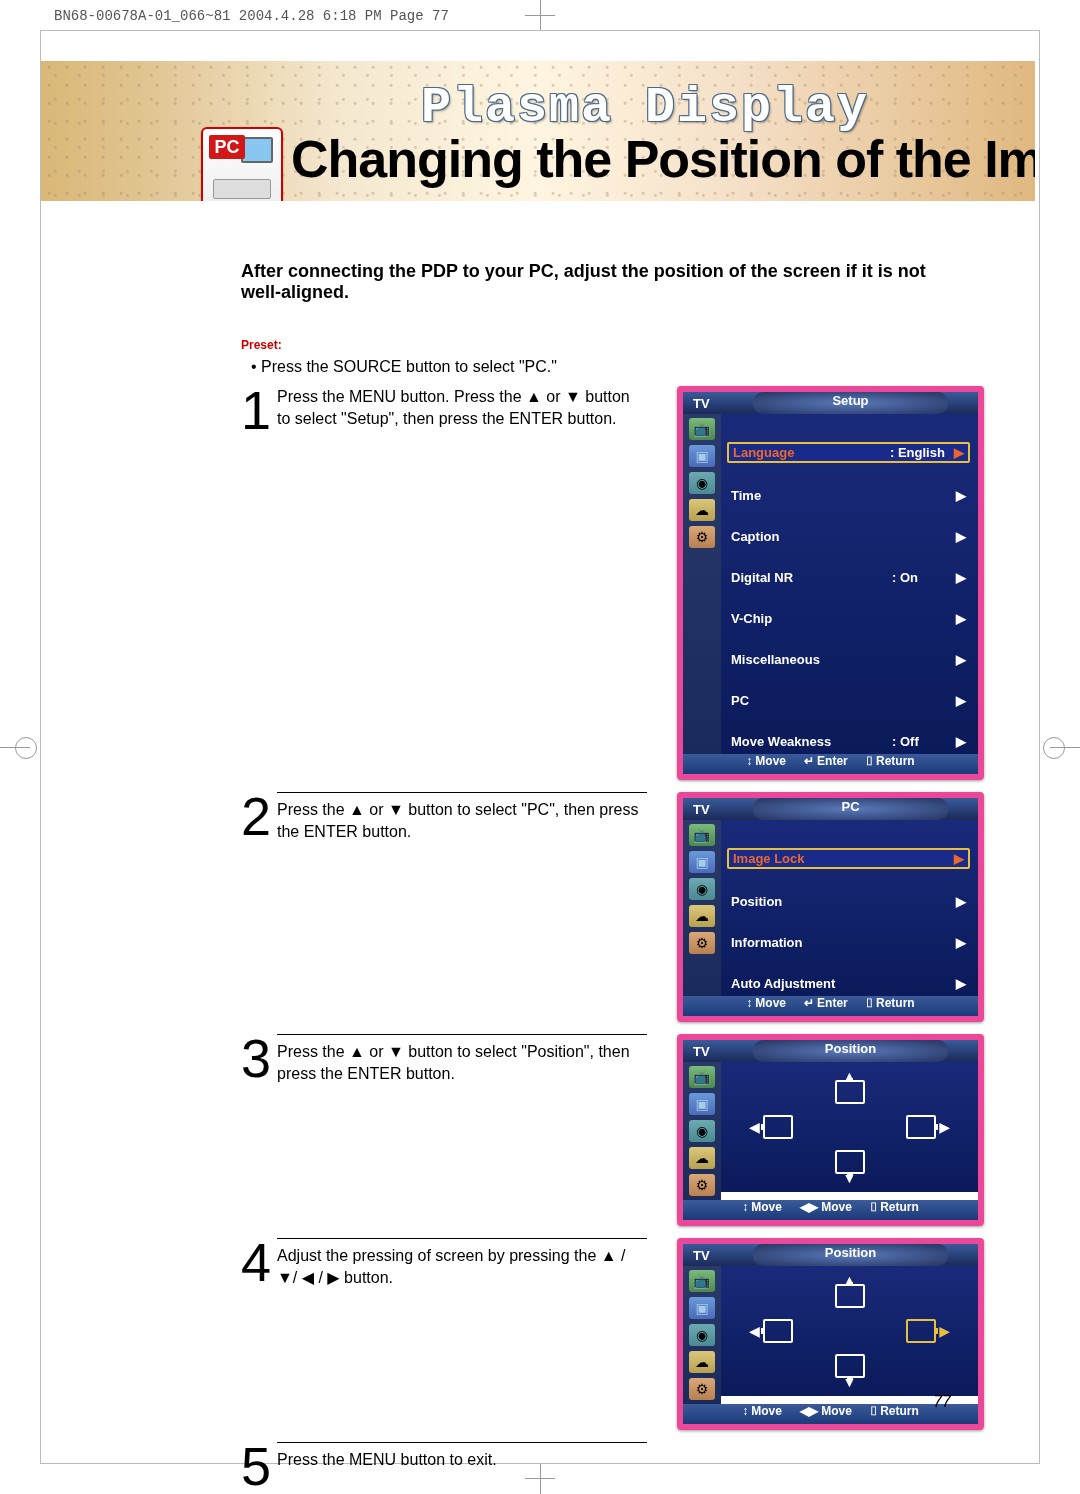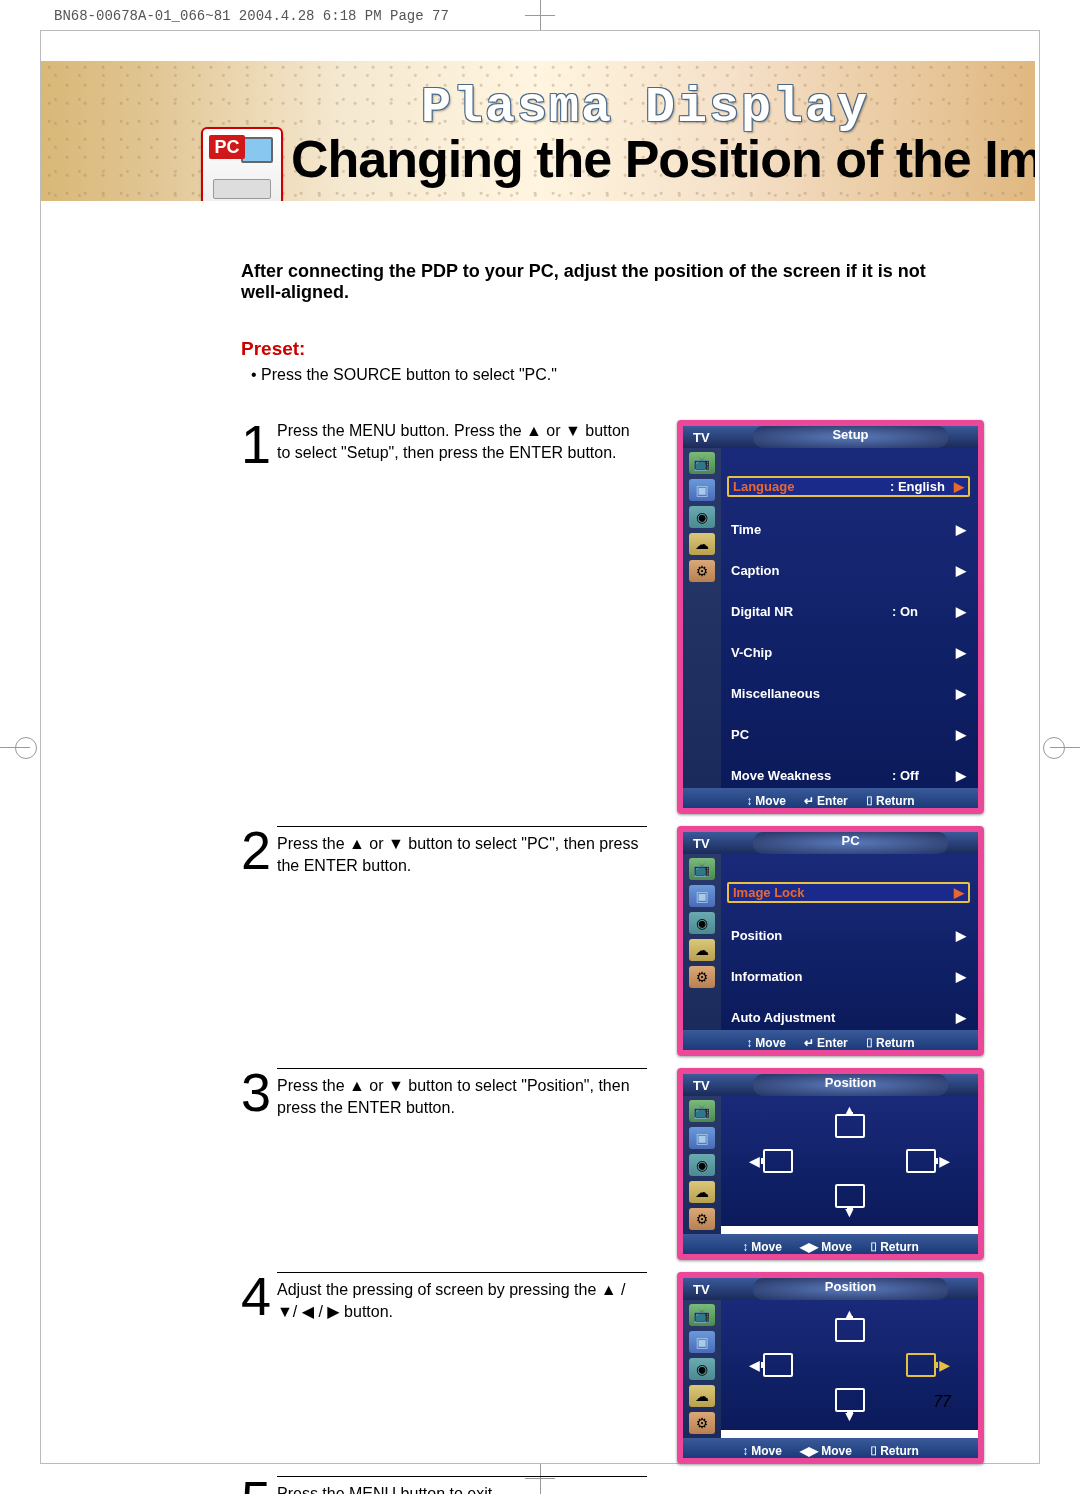--- a/index.html
+++ b/index.html
@@ -165,26 +165,26 @@
     right: 80px;
   }
   .intro {
     font-weight: bold;
     font-size: 18px;
     margin-bottom: 35px;
   }
   .preset-label {
     font-weight: bold;
     color: #c00;
-    font-size: 19px;
+    font-size: 12px;
     margin-bottom: 6px;
   }
   .preset-text {
     font-size: 16px;
-    margin-bottom: 36px;
+    margin-bottom: 10px;
     margin-left: 10px;
   }
 
   .step-row {
     display: flex;
     align-items: flex-start;
     margin-bottom: 12px;
     min-height: 180px;
   }
   .step-row.short { min-height: 60px; }
@@ -290,21 +290,21 @@
     border-radius: 2px;
   }
   .osd-row.sel .val, .osd-row.sel .lab.nosel { color: #fff; }
   .osd-ftr {
     height: 20px;
     background: linear-gradient(180deg,#3a5a9a,#1a3a7a);
     color: #fff;
     font-size: 12px;
     font-weight: bold;
     display: flex;
-    align-items: flex-end;
+    align-items: flex-start;
     justify-content: center;
     gap: 18px;
   }
   .osd-ftr .sym { margin-right: 3px; }
 
   .pos-area {
     flex: 1;
     background: linear-gradient(180deg,#1a2a7a,#0a1a5a);
     height: 130px;
     position: relative;

